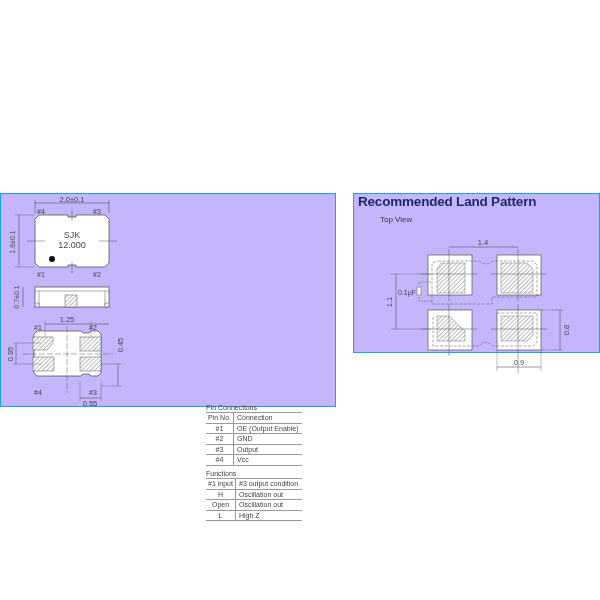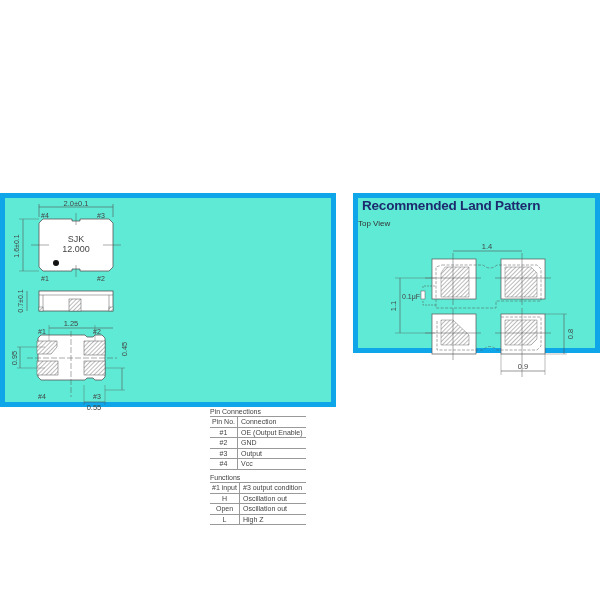--- a/index.html
+++ b/index.html
@@ -1,31 +1,31 @@
 <!DOCTYPE html>
 <html><head>
 <meta charset="utf-8">
 <style>
   html, body { margin:0; padding:0; background:#ffffff; }
   body { width:600px; height:600px; position:relative; overflow:hidden; font-family:"Liberation Sans", sans-serif; color:#333; }
-  .panel { position:absolute; border:5px solid #0ea5e9; background:#5eead4; box-sizing:border-box; }
+  .panel { position:absolute; border:1px solid #0ea5e9; background:#c4b5fd; box-sizing:border-box; }
   #left-panel { left:0; top:193px; width:336px; height:214px; }
   #right-panel { left:353px; top:193px; width:247px; height:160px; }
   svg text { font-family:"Liberation Sans", sans-serif; fill:#444; }
   .tbl { position:absolute; font-size:7px; color:#444; }
   .tbl .caption { border-bottom:1px solid #999; padding-bottom:0; margin-bottom:0; line-height:9px; }
   .tbl .row { display:flex; border-bottom:1px solid #999; line-height:9.5px; }
   .tbl .c1 { border-right:1px solid #999; box-sizing:border-box; padding:0 1px; }
   .tbl .c2 { padding-left:3px; }
   #pin-table { left:205px; top:209px; width:96px; }
   #pin-table .c1 { width:28px; text-align:center; }
   #func-table { left:205px; top:275px; width:96px; }
   #func-table .c1 { width:30px; text-align:center; }
   #rp-title { position:absolute; left:4px; top:0px; font-size:13.5px; font-weight:bold; color:#1e2a6e; letter-spacing:-0.2px; }
-  #rp-subtitle { position:absolute; left:0; top:21px; font-size:8px; color:#333; }
+  #rp-subtitle { position:absolute; left:26px; top:21px; font-size:8px; color:#333; }
 </style>
 </head>
 <body>
 
 <div id="left-panel" class="panel">
   <svg width="336" height="214" viewBox="0 193 336 214" style="position:absolute;left:0;top:0;">
     <defs>
       <pattern id="hatch" width="3" height="3" patternUnits="userSpaceOnUse" patternTransform="rotate(45)">
         <rect width="3" height="3" fill="#fff"></rect>
         <line x1="0" y1="0" x2="0" y2="3" stroke="#555" stroke-width="0.8"></line>

